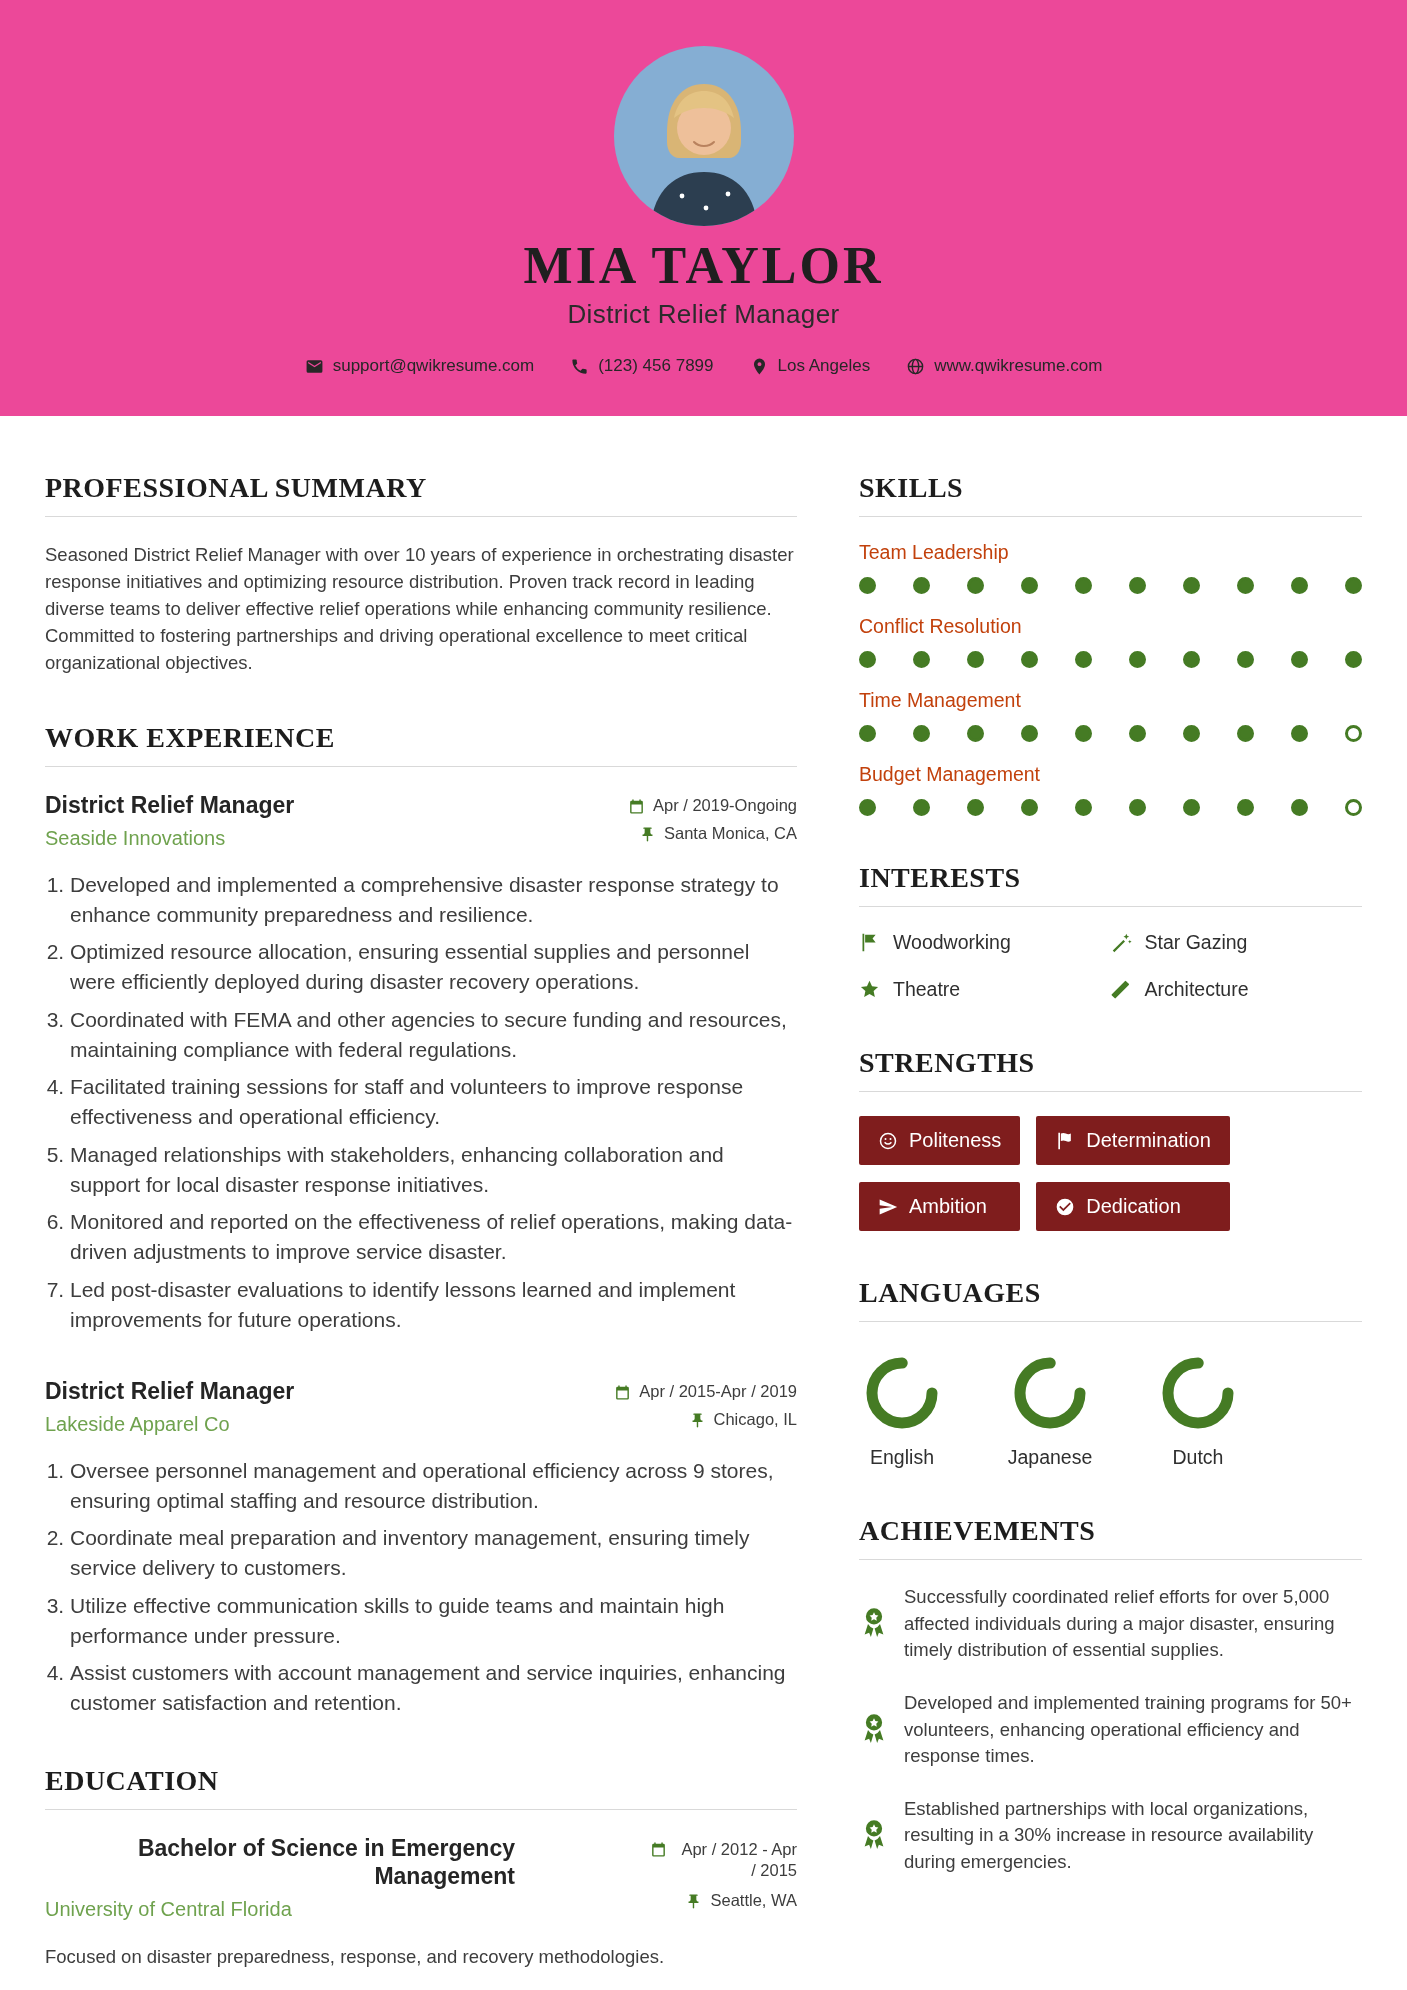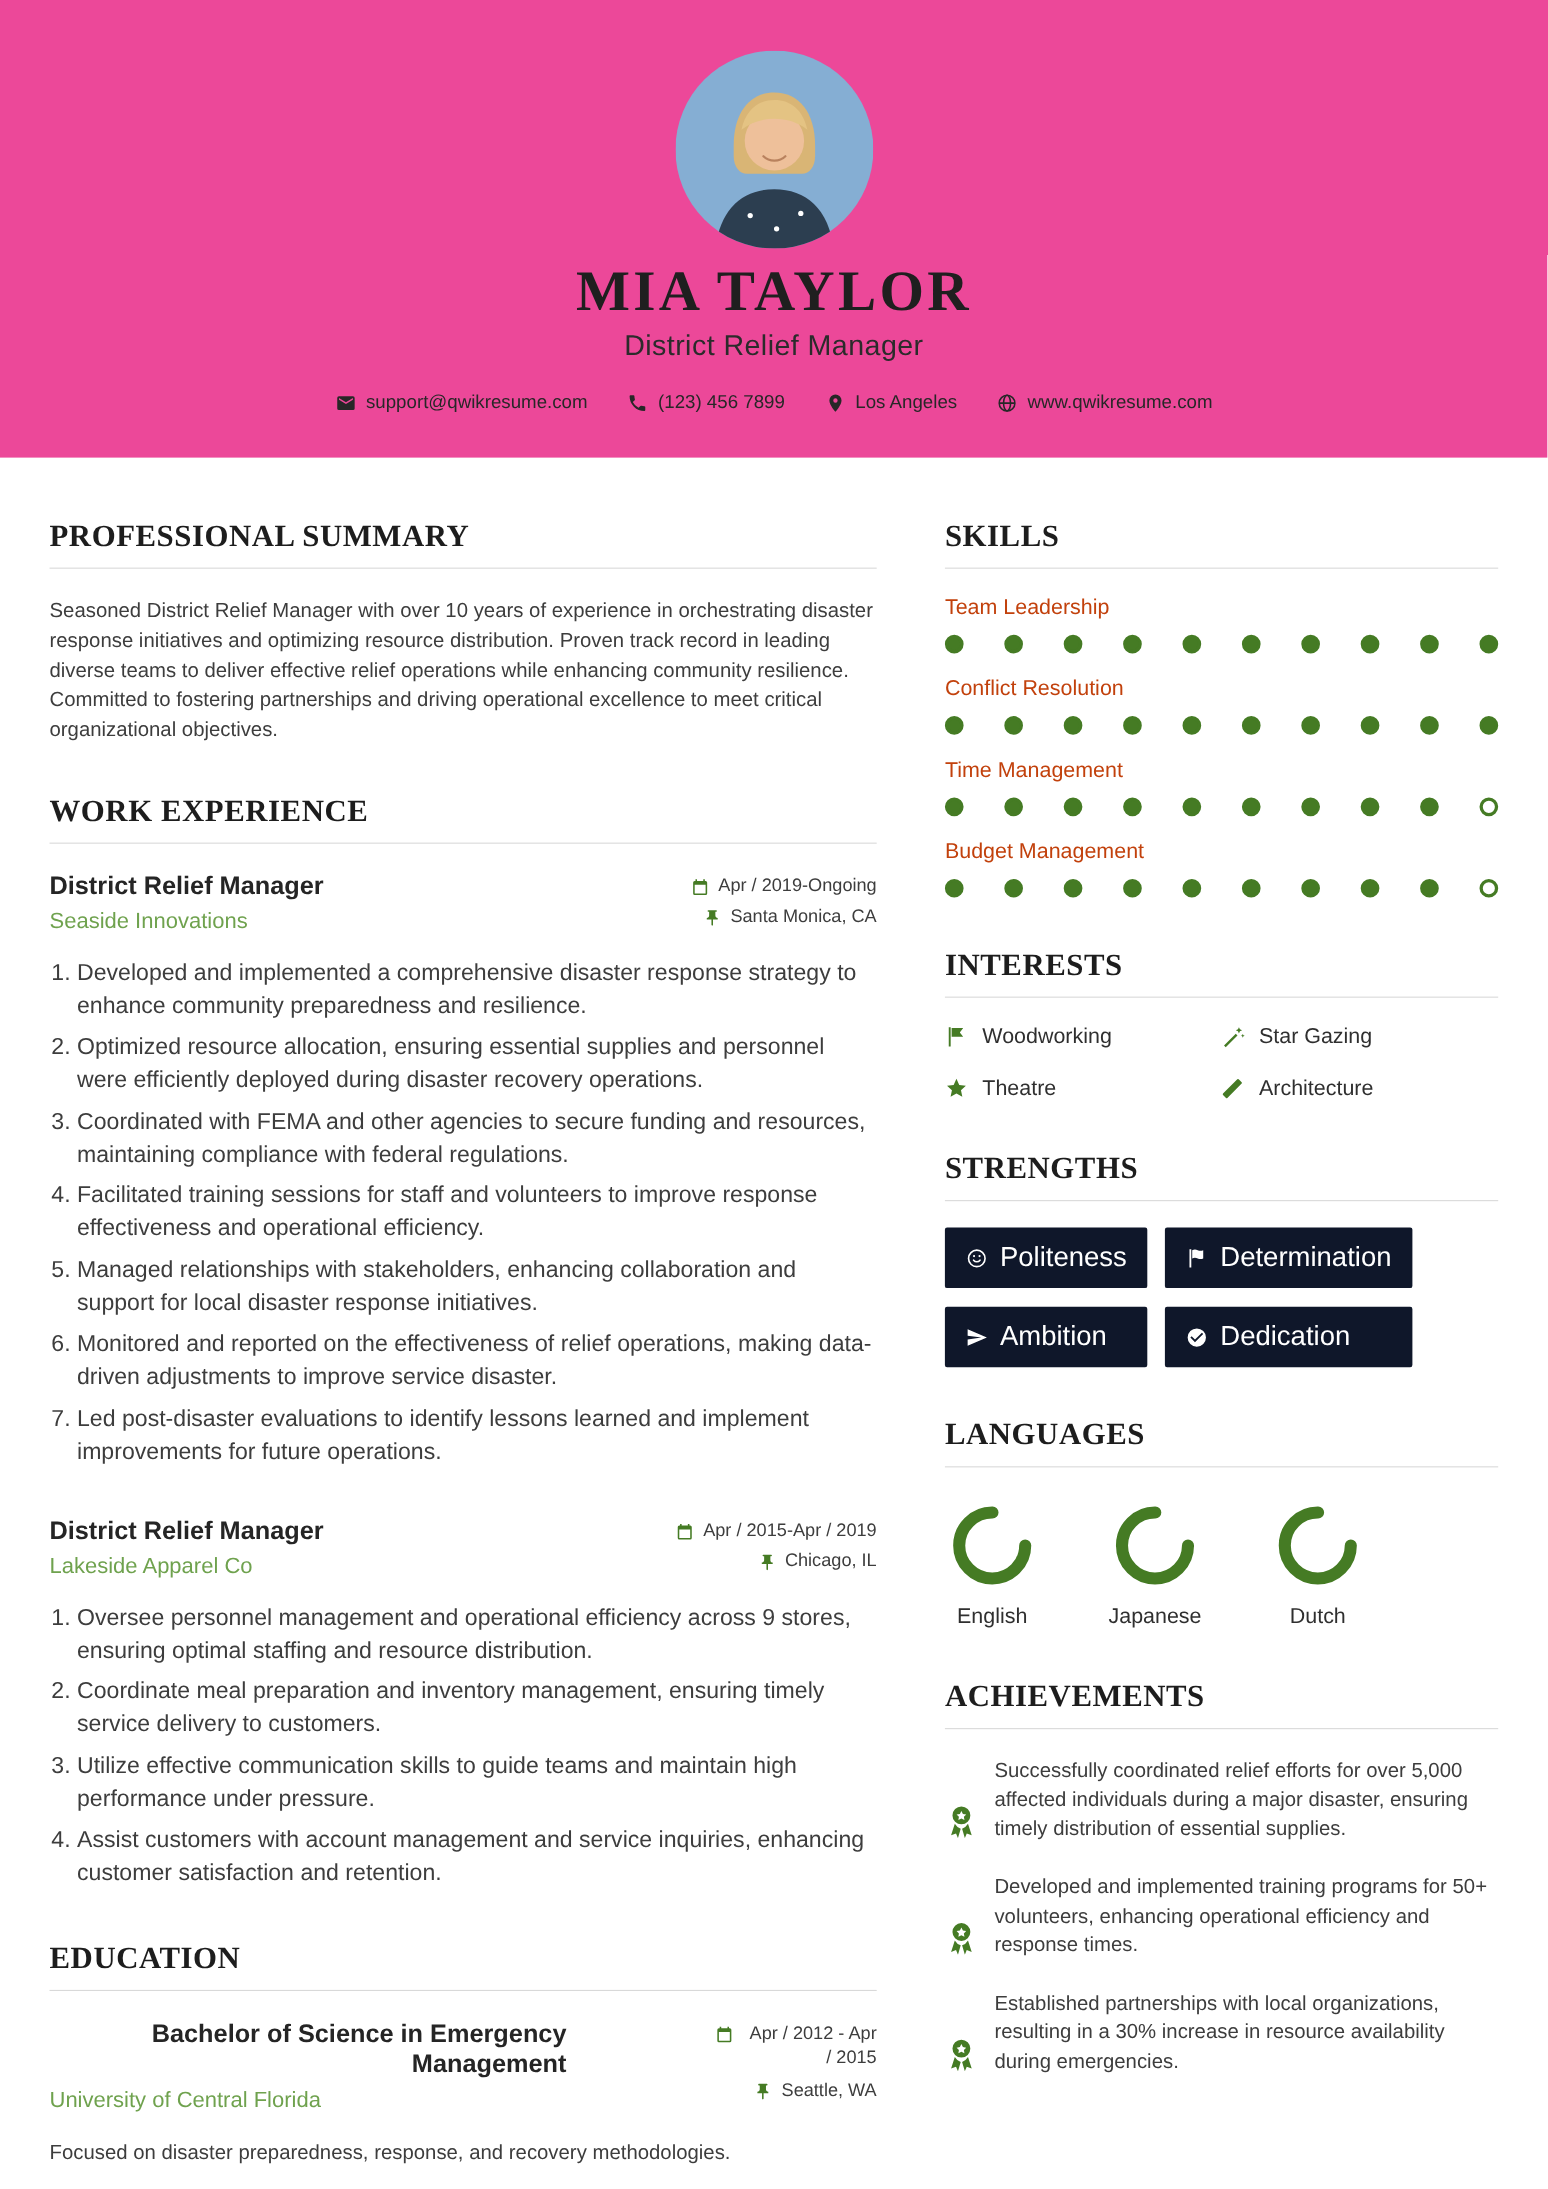--- a/index.html
+++ b/index.html
@@ -45,30 +45,30 @@
   .dot { width:17px; height:17px; border-radius:50%; border:3px solid #457b24; background:#fff; }
   .dot.filled { background:#457b24; }
 
   
   .interests-grid { display:grid; grid-template-columns:1fr 1fr; row-gap:24px; }
   .interest { display:flex; align-items:center; gap:13px; font-size:19.5px; color:#2f2f2f; }
   .interest svg { width:21px; height:21px; color:#457b24; flex:0 0 auto; }
 
   
   .strengths-grid { display:grid; grid-template-columns:max-content max-content; gap:17px 16px; justify-content:start; }
-  .badge { display:flex; align-items:center; gap:11px; background:#0f172a; color:#fff; font-size:25px; padding:13px 19px; border-radius:2px; }
+  .badge { display:flex; align-items:center; gap:11px; background:#7f1d1d; color:#fff; font-size:20px; padding:13px 19px; border-radius:2px; }
   .badge svg { width:20px; height:20px; color:#fff; flex:0 0 auto; }
 
   
   .langs { display:flex; gap:62px; padding-top:10px; }
   .lang { display:flex; flex-direction:column; align-items:center; gap:16px; min-width:86px; }
   .lang-name { font-size:19.5px; color:#2f2f2f; }
 
   
-  .ach { display:flex; gap:15px; margin-bottom:26px; align-items:flex-end; }
+  .ach { display:flex; gap:15px; margin-bottom:26px; align-items:center; }
   .ach-icon { flex:0 0 auto; }
   .ach-icon svg { width:30px; height:30px; color:#457b24; }
   .ach p { font-size:18.5px; line-height:1.44; color:#3d3d3d; }
 
   
   .footer { position:absolute; left:0; right:0; bottom:0; height:74px; border-top:1px solid #e9e9e9; display:flex; align-items:center; justify-content:space-between; padding:0 45px; background:#fff; }
 </style>
 </head>
 <body>
 

